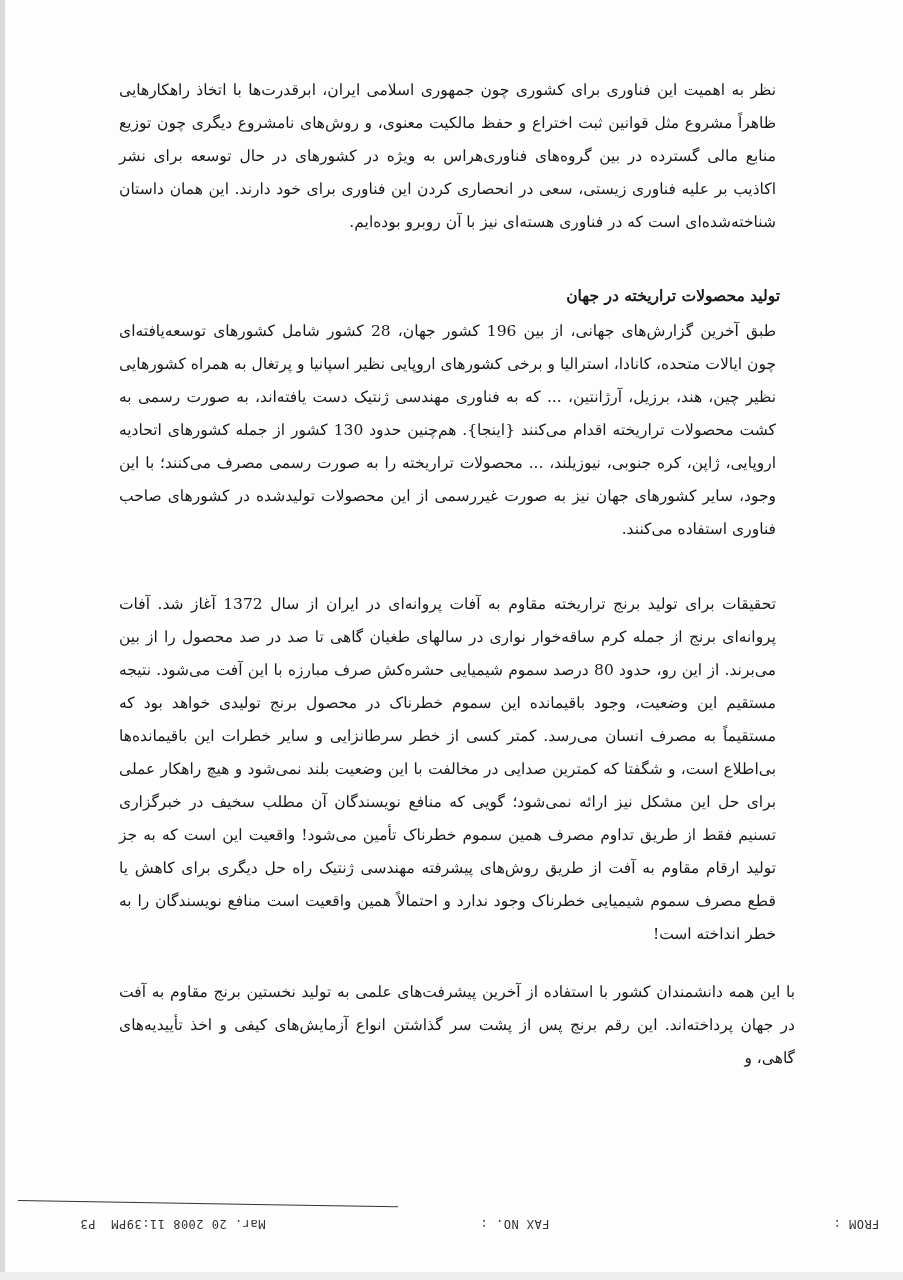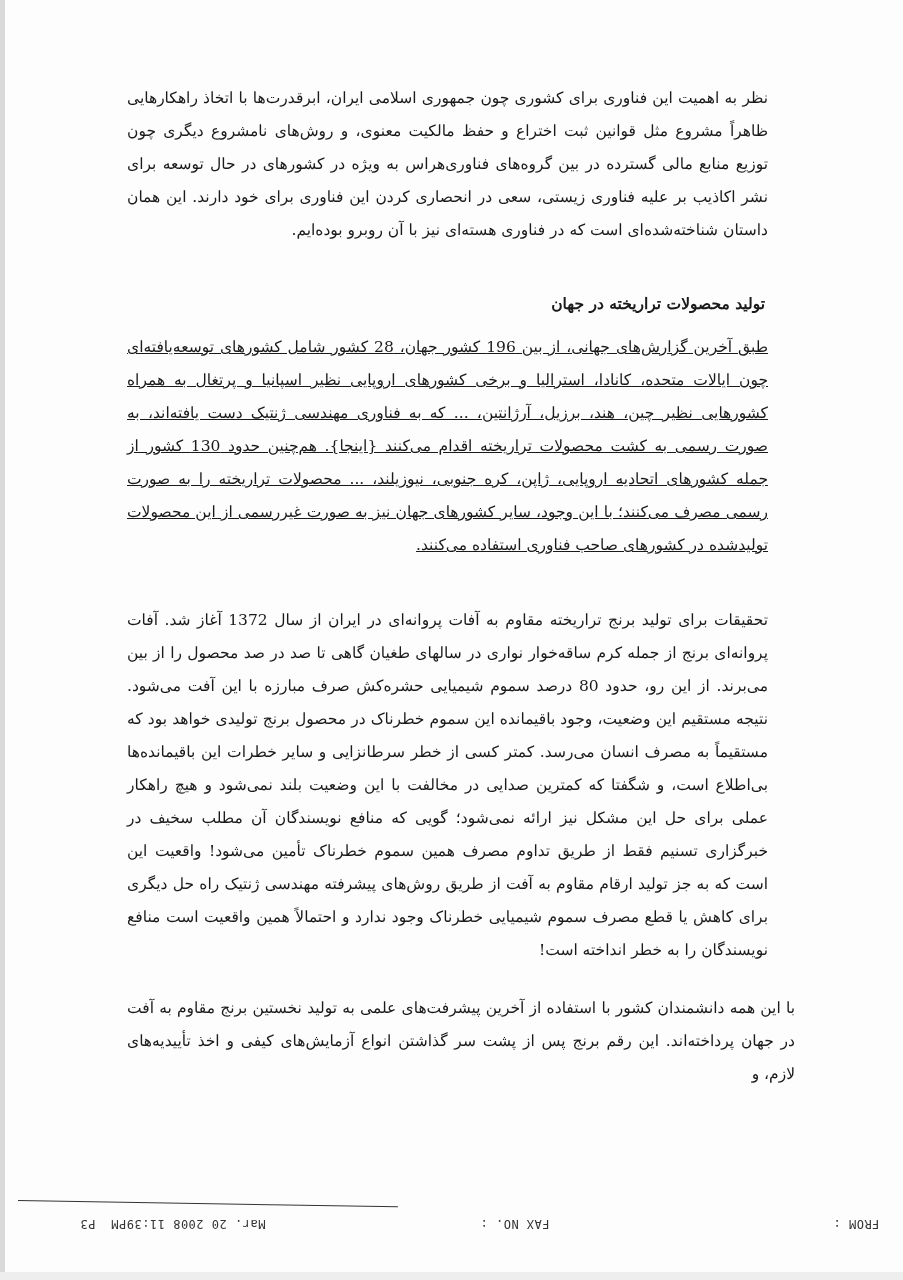--- a/index.html
+++ b/index.html
@@ -36,33 +36,33 @@
       left: 115px;
       top: 70px;
       width: 665px;
       direction: rtl;
       text-align: justify;
       text-align-last: right;
     }
     .para {
       font-size: 15.5px;
       line-height: 33px;
-      margin: 12px;
+      margin: 4px;
       text-align: justify;
     }
     .heading {
       font-size: 15.5px;
       font-weight: bold;
       line-height: 30px;
-      margin: 15px;
+      margin: 0;
       text-align: right;
     }
     #para-1 { margin-bottom: 42px; }
     #heading-1 { margin-bottom: 0; }
-    #para-2 { margin-bottom: 42px; text-decoration: underline; }
+    #para-2 { margin-bottom: 42px; }
     #heading-2 { margin-bottom: 0; }
     #para-3 { margin-bottom: 25px; }
     #para-4 { padding-right: 0; margin-right: -15px; }
 
     .fax-footer {
       position: absolute;
       left: 0;
       top: 1190px;
       width: 903px;
       height: 60px;
@@ -97,21 +97,21 @@
 <div class="page-edge-bottom"></div>
 
 <main class="page">
   <p id="para-1" class="para">نظر به اهمیت این فناوری برای کشوری چون جمهوری اسلامی ایران، ابرقدرت‌ها با اتخاذ راهکارهایی ظاهراً مشروع مثل قوانین ثبت اختراع و حفظ مالکیت معنوی، و روش‌های نامشروع دیگری چون توزیع منابع مالی گسترده در بین گروه‌های فناوری‌هراس به ویژه در کشورهای در حال توسعه برای نشر اکاذیب بر علیه فناوری زیستی، سعی در انحصاری کردن این فناوری برای خود دارند. این همان داستان شناخته‌شده‌ای است که در فناوری هسته‌ای نیز با آن روبرو بوده‌ایم.</p>
 
   <h2 id="heading-1" class="heading">تولید محصولات تراریخته در جهان</h2>
   <p id="para-2" class="para">طبق آخرین گزارش‌های جهانی، از بین 196 کشور جهان، 28 کشور شامل کشورهای توسعه‌یافته‌ای چون ایالات متحده، کانادا، استرالیا و برخی کشورهای اروپایی نظیر اسپانیا و پرتغال به همراه کشورهایی نظیر چین، هند، برزیل، آرژانتین، ... که به فناوری مهندسی ژنتیک دست یافته‌اند، به صورت رسمی به کشت محصولات تراریخته اقدام می‌کنند {اینجا}. هم‌چنین حدود 130 کشور از جمله کشورهای اتحادیه اروپایی، ژاپن، کره جنوبی، نیوزیلند، ... محصولات تراریخته را به صورت رسمی مصرف می‌کنند؛ با این وجود، سایر کشورهای جهان نیز به صورت غیررسمی از این محصولات تولیدشده در کشورهای صاحب فناوری استفاده می‌کنند.</p>
 
   <p id="para-3" class="para">تحقیقات برای تولید برنج تراریخته مقاوم به آفات پروانه‌ای در ایران از سال 1372 آغاز شد. آفات پروانه‌ای برنج از جمله کرم ساقه‌خوار نواری در سالهای طغیان گاهی تا صد در صد محصول را از بین می‌برند. از این رو، حدود 80 درصد سموم شیمیایی حشره‌کش صرف مبارزه با این آفت می‌شود. نتیجه مستقیم این وضعیت، وجود باقیمانده این سموم خطرناک در محصول برنج تولیدی خواهد بود که مستقیماً به مصرف انسان می‌رسد. کمتر کسی از خطر سرطانزایی و سایر خطرات این باقیمانده‌ها بی‌اطلاع است، و شگفتا که کمترین صدایی در مخالفت با این وضعیت بلند نمی‌شود و هیچ راهکار عملی برای حل این مشکل نیز ارائه نمی‌شود؛ گویی که منافع نویسندگان آن مطلب سخیف در خبرگزاری تسنیم فقط از طریق تداوم مصرف همین سموم خطرناک تأمین می‌شود! واقعیت این است که به جز تولید ارقام مقاوم به آفت از طریق روش‌های پیشرفته مهندسی ژنتیک راه حل دیگری برای کاهش یا قطع مصرف سموم شیمیایی خطرناک وجود ندارد و احتمالاً همین واقعیت است منافع نویسندگان را به خطر انداخته است!</p>
 
-  <p id="para-4" class="para">با این همه دانشمندان کشور با استفاده از آخرین پیشرفت‌های علمی به تولید نخستین برنج مقاوم به آفت در جهان پرداخته‌اند. این رقم برنج پس از پشت سر گذاشتن انواع آزمایش‌های کیفی و اخذ تأییدیه‌های لازم، و</p>
+  <p id="para-4" class="para">با این همه دانشمندان کشور با استفاده از آخرین پیشرفت‌های علمی به تولید نخستین برنج مقاوم به آفت در جهان پرداخته‌اند. این رقم برنج پس از پشت سر گذاشتن انواع آزمایش‌های کیفی و اخذ تأییدیه‌های گاهی، و</p>
 </main>
 
 <footer class="fax-footer">
   <div class="fax-rule"></div>
   <span id="fax-date" class="fax-text">Mar. 20 2008 11:39PM  P3</span>
   <span id="fax-no" class="fax-text">FAX NO. :</span>
   <span id="fax-from" class="fax-text">FROM :</span>
 </footer>
 
 </body></html>

